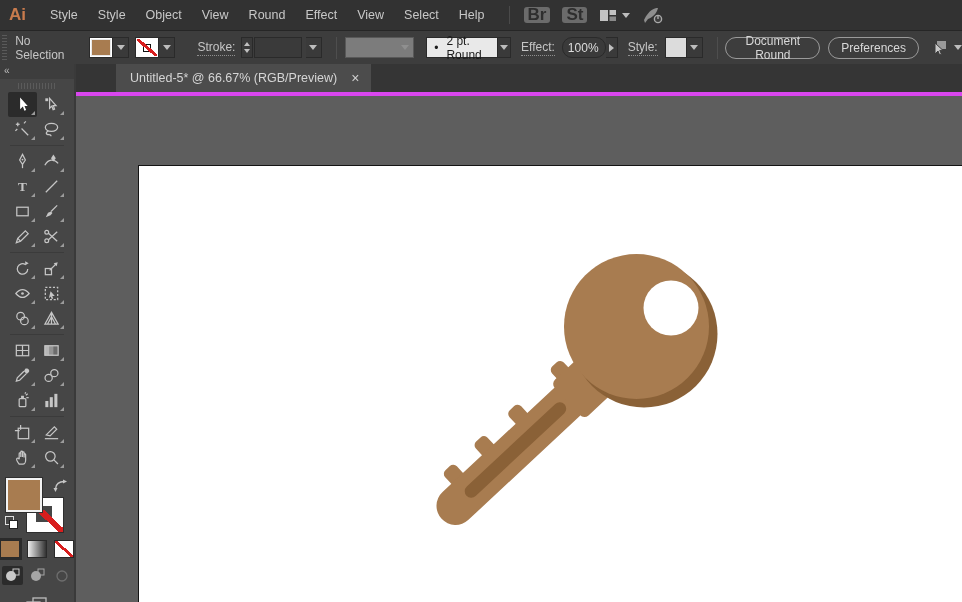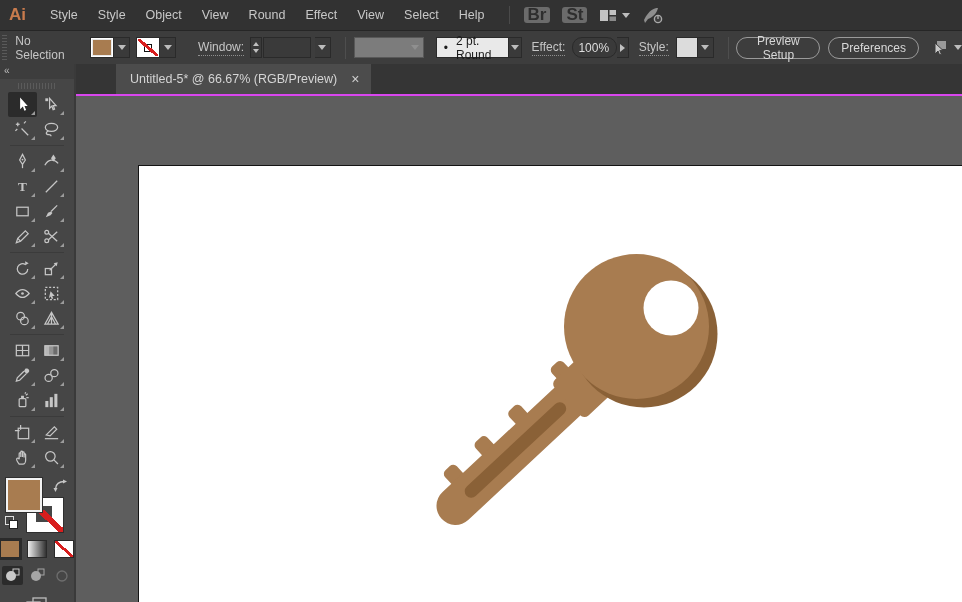--- a/index.html
+++ b/index.html
@@ -62,21 +62,21 @@
   .tri-rt { width:0; height:0; border-top:4px solid transparent; border-bottom:4px solid transparent;
             border-left:5px solid #C0C0C0; }
   .style-well { width:22px; height:21px; background:#DCDCDC; border:1px solid #2A2A2A; margin-left:7px; }
   .pill-btn { height:22px; border:1px solid #9A9A9A; border-radius:11px; color:#D8D8D8;
               display:flex; align-items:center; padding:0 12px; margin-right:8px; font-size:12px;
               background:transparent; }
   .selsim { display:flex; align-items:center; gap:5px; margin-left:2px; }
 
   
   .tabbar { position:absolute; top:64px; left:76px; right:0; height:32px; background:#353535;
-            border-bottom:2px solid #d946ef; display:flex; z-index:20;padding-left:40px; }
+            border-bottom:4px solid #d946ef; display:flex; z-index:20;padding-left:40px; }
   .doc-tab { background:#4C4C4C; height:100%; display:flex; align-items:center; gap:14px;
              padding:0 12px 0 14px; font-size:12.5px; color:#D5D5D5; }
   .tab-close { color:#CFCFCF; font-size:14px; line-height:14px; }
 
   
   .toolbox { position:absolute; top:64px; left:0; bottom:0; width:76px; background:#464646;
              border-right:2px solid #3A3A3A; z-index:21; }
   .tb-head { height:15px; background:#3D3D3D; color:#BDBDBD; font-size:10px; line-height:14px;
              padding-left:4px; letter-spacing:-1px; }
   .tb-grip { height:8px; margin:3px 18px 2px 18px;
@@ -176,21 +176,21 @@
         <div class="stroke-none">
           <span class="hole"></span>
           <span class="red-slash"></span>
         </div>
       </div>
       <div class="chevbox">
           <span class="chev-dn"></span>
         </div>
     </div>
 
-    <span class="ctl-label ctl-link" style="margin:0 6px 0 16px;">Window:</span>
+    <span class="ctl-label ctl-link" style="margin:0 6px 0 16px;">Stroke:</span>
     <div class="stepper">
       <span class="tri-up"></span>
       <span class="tri-dn"></span>
     </div>
     <div class="dd">
       <div class="field stroke-w"></div>
       <div class="chevbox">
           <span class="chev-dn"></span>
         </div>
     </div>
@@ -218,21 +218,21 @@
     <span class="ctl-label ctl-link">Style:</span>
     <div class="dd" style="margin-left:0;">
       <div class="style-well"></div>
       <div class="chevbox">
           <span class="chev-dn"></span>
         </div>
     </div>
 
     <div class="vsep"></div>
 
-    <button class="pill-btn">Preview Setup</button>
+    <button class="pill-btn">Document Round</button>
     <button class="pill-btn">Preferences</button>
 
     <div class="selsim">
       <svg width="20" height="18" viewBox="0 0 20 18">
         <rect x="8" y="2" width="9" height="8" fill="#9A9A9A"></rect>
         <path d="M6 4 L6 15 L9 12 L10.6 16 L12.4 15.2 L10.8 11.4 L14 11.4 Z" fill="#C9C9C9" stroke="#3D3D3D" stroke-width="1"></path>
       </svg>
       <span class="chev-dn"></span>
     </div>
   </div>

